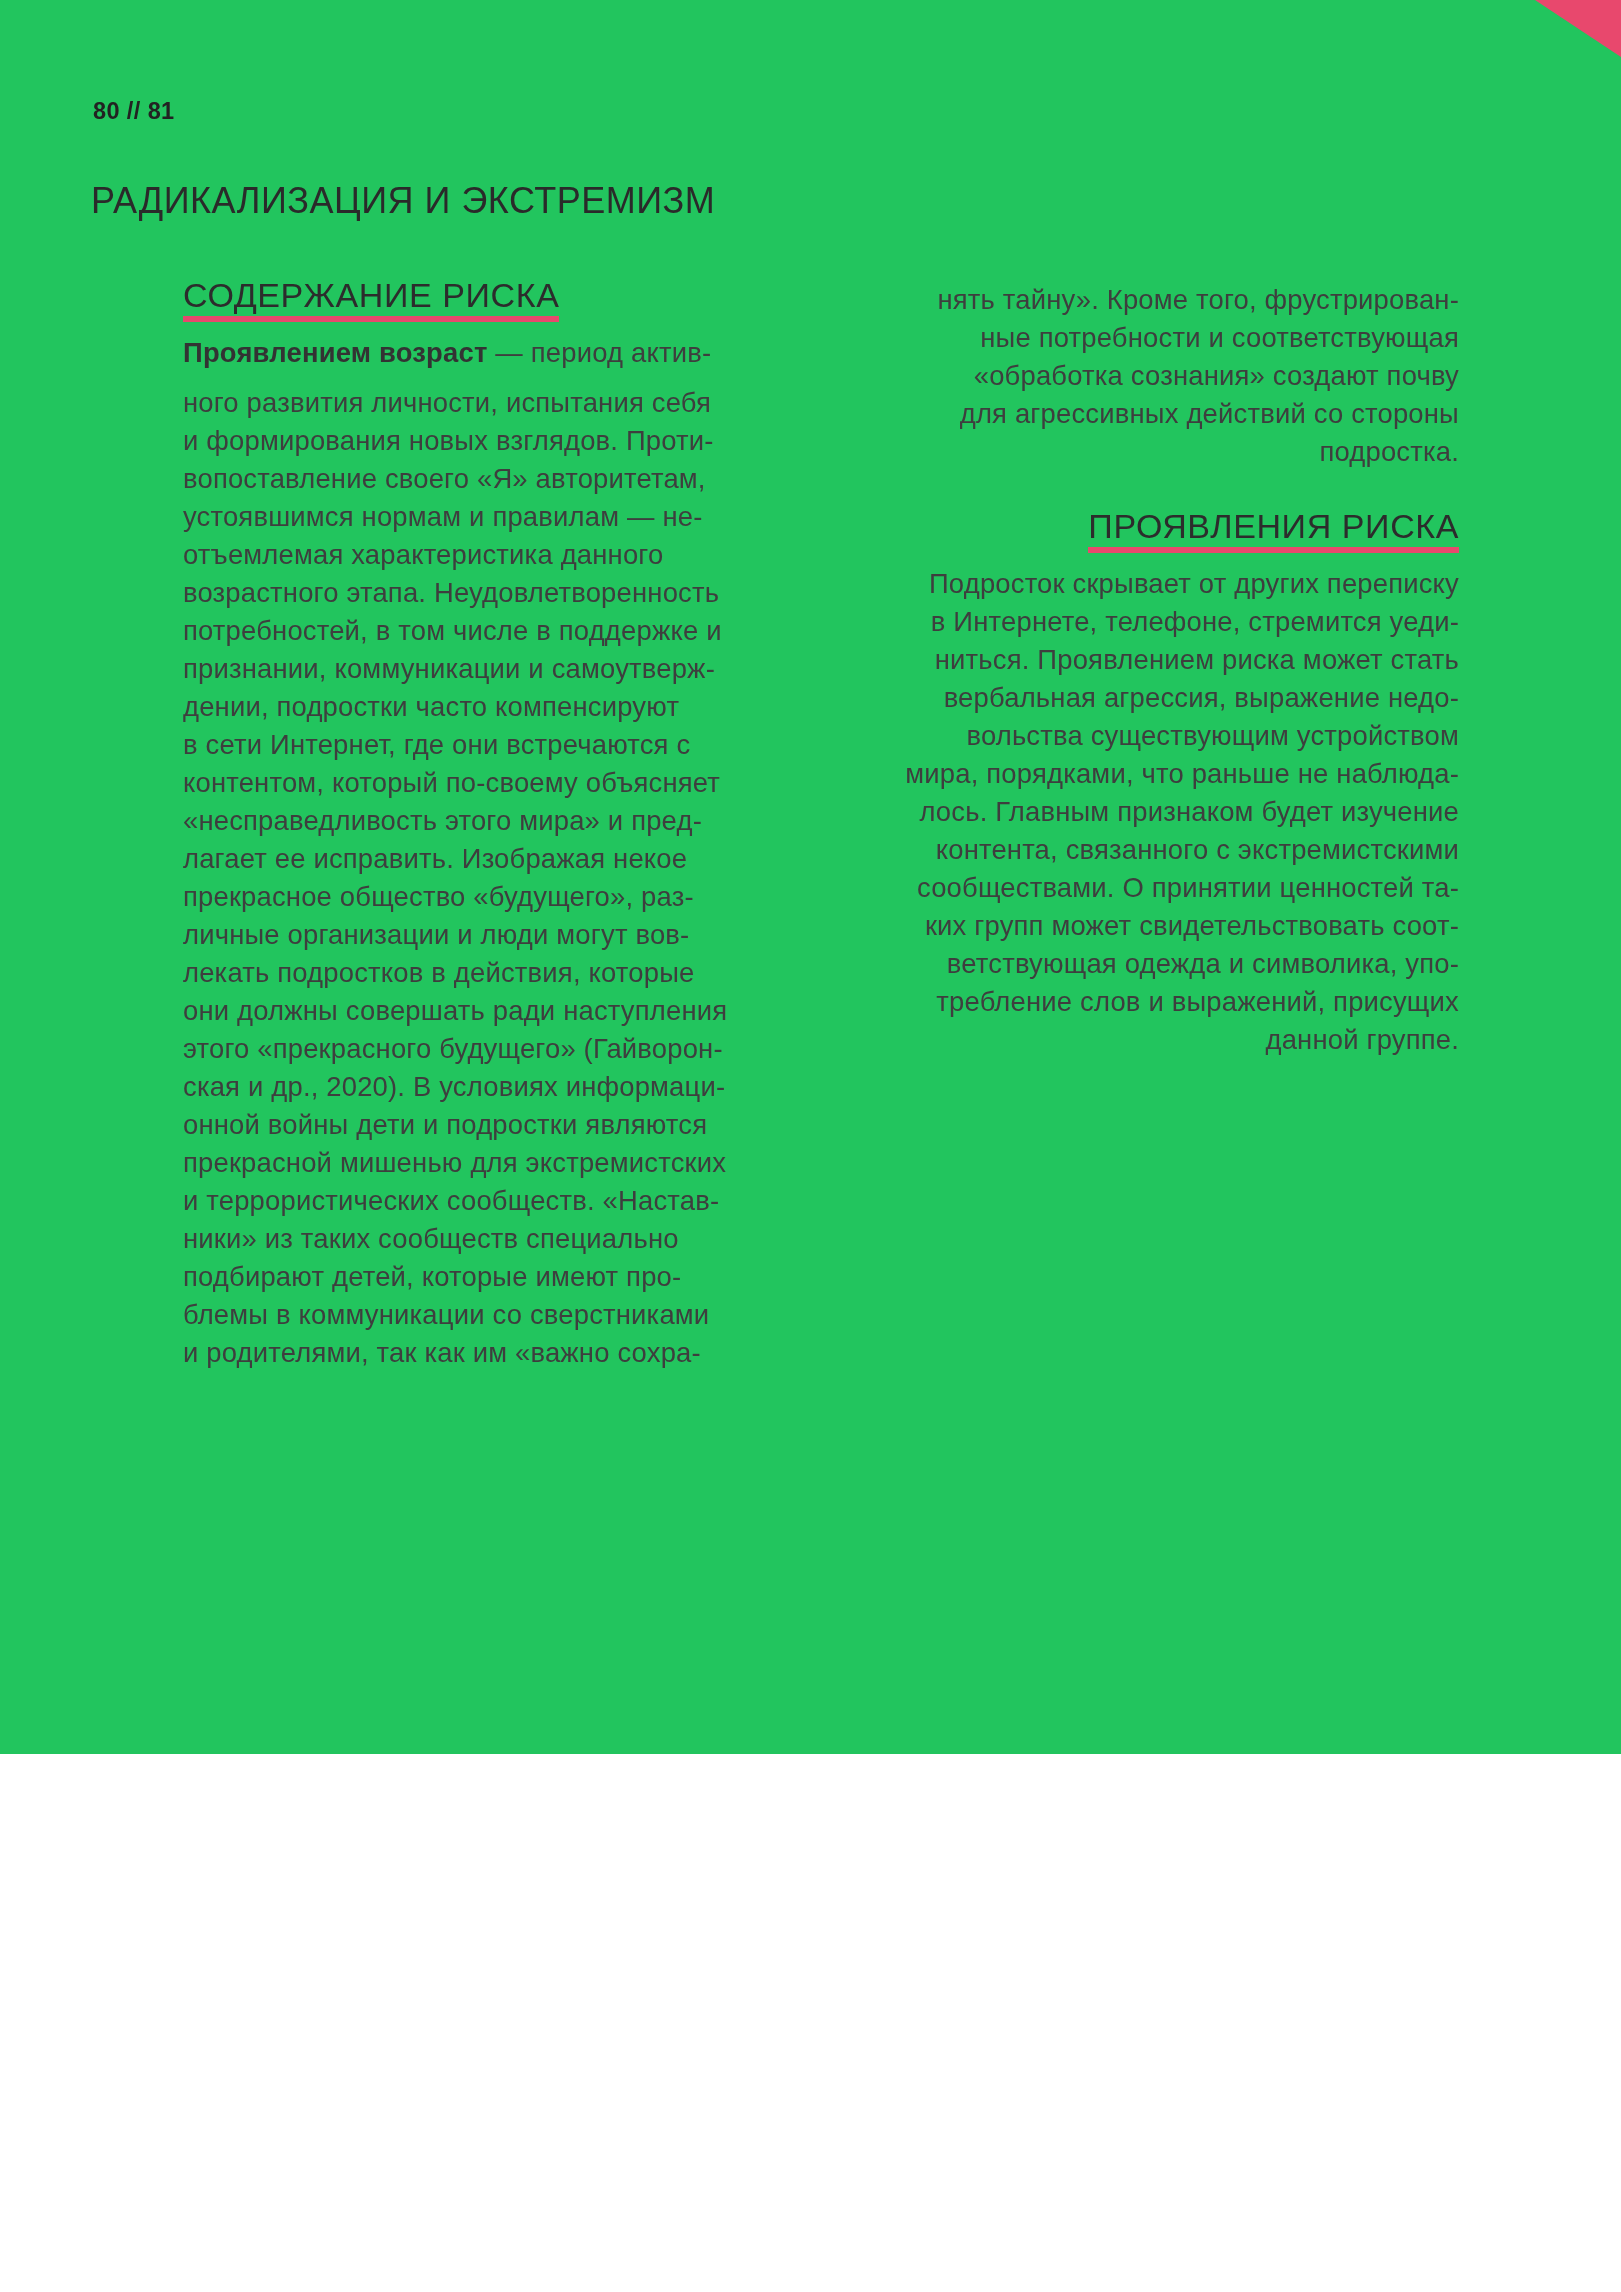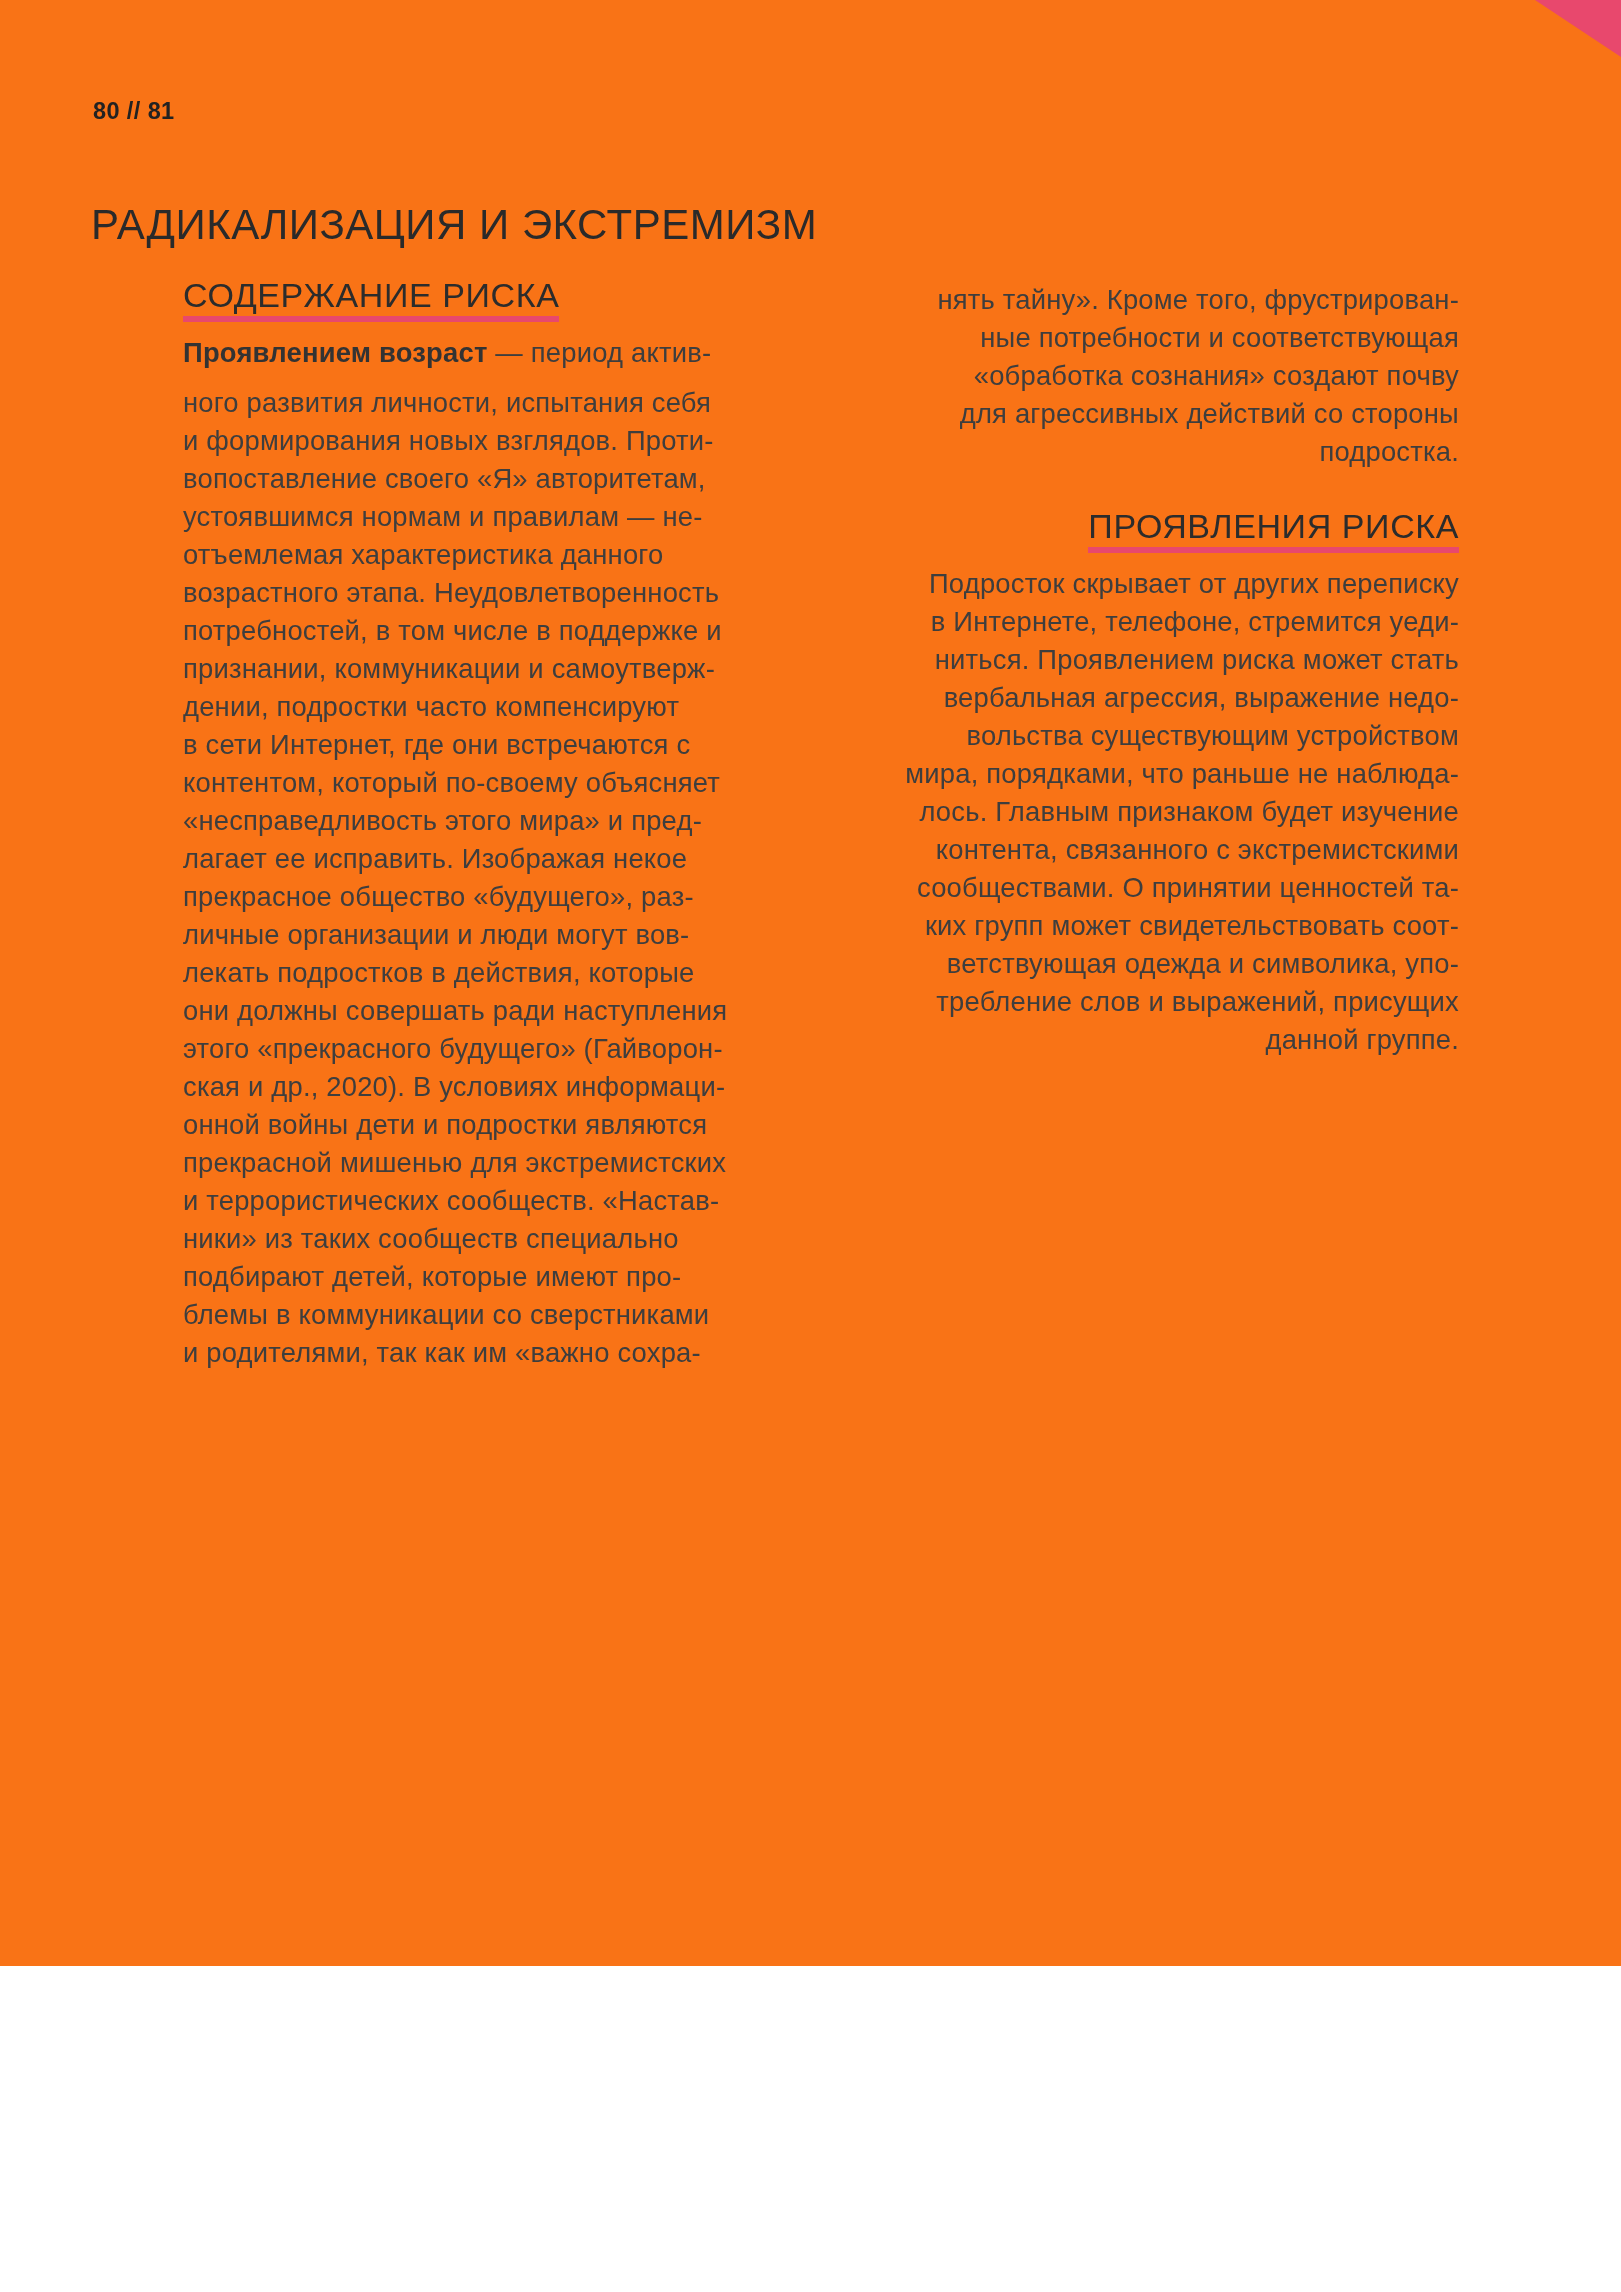--- a/index.html
+++ b/index.html
@@ -3,22 +3,22 @@
 <meta charset="utf-8">
 <style>
   html, body {
     margin: 0;
     padding: 0;
     background: #ffffff;
   }
   .page {
     position: relative;
     width: 1621px;
-    height: 1966px;
-    background: #f97316;
+    height: 1754px;
+    background: #22c55e;
     overflow: hidden;
     font-family: "Liberation Sans", "DejaVu Sans", sans-serif;
   }
   .corner-triangle {
     position: absolute;
     top: 0;
     right: 0;
     width: 86px;
     height: 57px;
     background: #e8486d;
@@ -28,23 +28,23 @@
     position: absolute;
     top: 98px;
     left: 93px;
     font-size: 23.5px;
     font-weight: 700;
     letter-spacing: 0.4px;
     color: #222222;
   }
   .doc-title {
     position: absolute;
-    top: 173px;
+    top: 156px;
     left: 91px;
-    font-size: 42px;
+    font-size: 36px;
     font-weight: 500;
     letter-spacing: 0.5px;
     color: #2a2a2a;
     white-space: nowrap;
   }
   .col {
     position: absolute;
     top: 281px;
   }
   .col-left {

